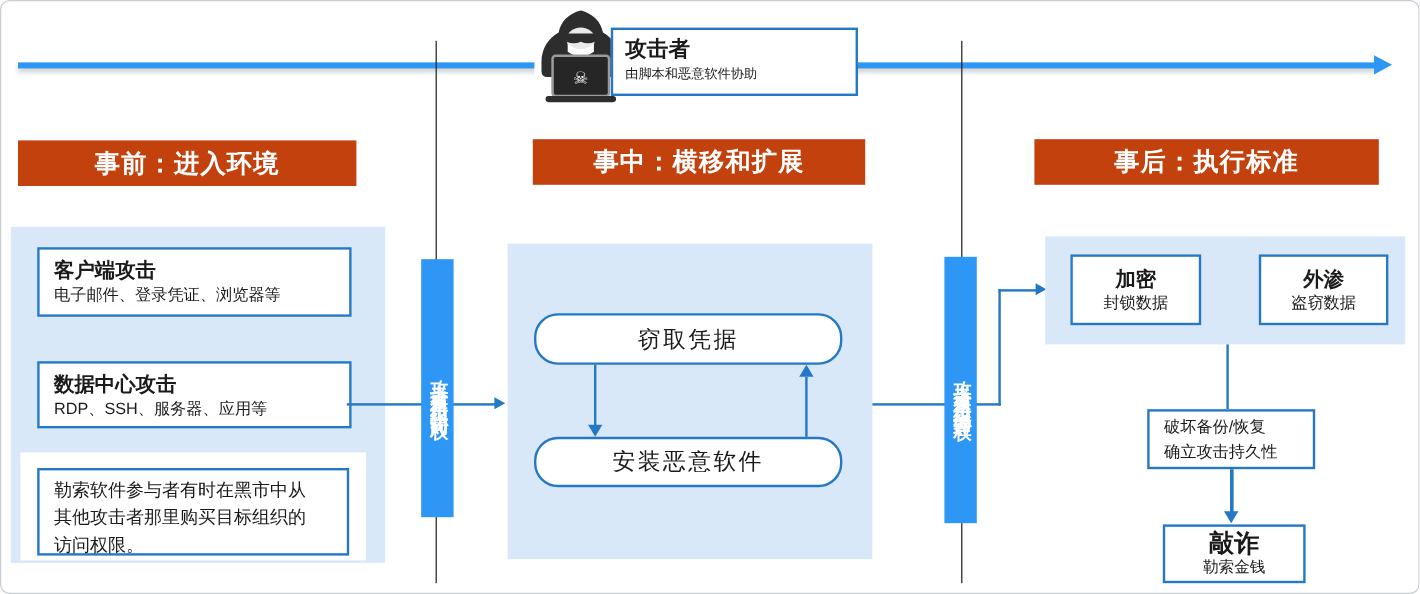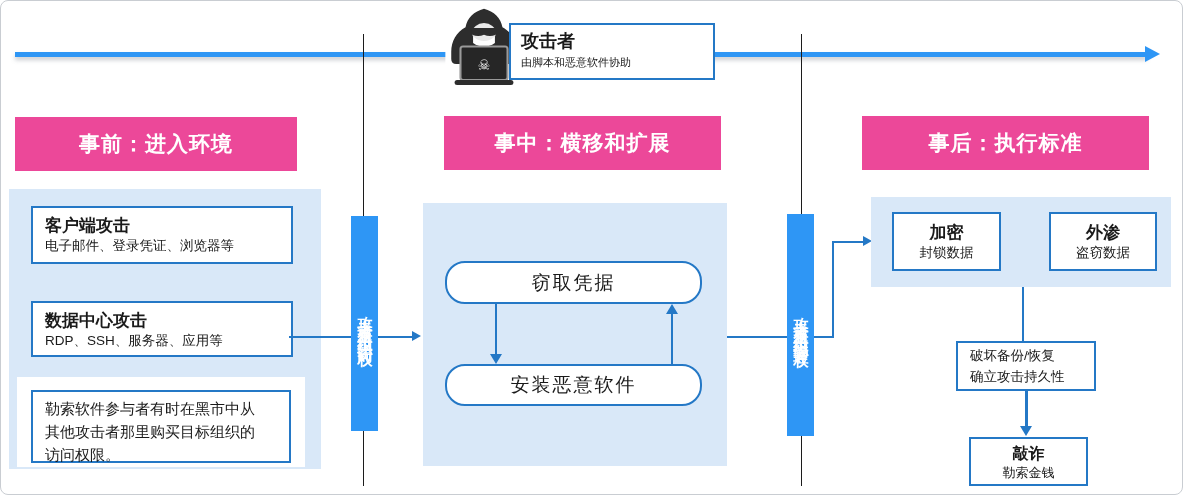--- a/index.html
+++ b/index.html
@@ -10,22 +10,22 @@
   }
   .abs{position:absolute;}
   
   .top-arrow{left:14px;top:51px;width:1132px;height:5px;background:#2E96F5;
     box-shadow:0 3px 4px rgba(100,110,120,.35);}
   .top-arrow-head{left:1144px;top:45px;width:0;height:0;
     border-left:15px solid #2E96F5;border-top:8px solid transparent;border-bottom:8px solid transparent;}
   
   .vdiv{width:1px;background:#1c1c1c;top:33px;height:452px;}
   
-  .phase-header{background:#ec4899;color:#fff;font-weight:bold;font-size:21px;
-    display:flex;align-items:center;justify-content:center;height:54px;letter-spacing:1px;}
+  .phase-header{background:#c2410c;color:#fff;font-weight:bold;font-size:21px;
+    display:flex;align-items:center;justify-content:center;height:38px;letter-spacing:1px;}
   
   .panel{background:#D9E8F8;}
   .white-underlay{background:#fff;}
   
   .box{background:#fff;border:2px solid #2478C6;box-sizing:border-box;}
   .box .t{font-weight:bold;font-size:17px;line-height:23px;}
   .box .s{font-size:13.5px;line-height:18px;}
   .pad-left{padding:6px 8px 4px 12px;}
   .center-txt{display:flex;flex-direction:column;align-items:center;justify-content:center;text-align:center;}
   .big-step{display:flex;align-items:center;justify-content:center;font-size:19px;letter-spacing:2px;border-radius:20px;}
@@ -142,17 +142,17 @@
 
   <div class="abs vline" style="left:1021px;top:286px;height:54px;"></div>
 
   <div class="abs box two-line" style="left:955px;top:340px;width:140px;height:50px;">破坏备份/恢复
 确立攻击持久性</div>
 
   <div class="abs vline" style="left:1024px;top:390px;height:36px;width:3px;"></div>
   <div class="abs arr-down" style="left:1019px;top:425px;"></div>
 
   <div class="abs box center-txt" style="left:968px;top:436px;width:119px;height:49px;">
-    <div class="t" style="font-size:16px;line-height:21px;">敲诈</div>
+    <div class="t" style="font-size:21px;line-height:21px;">敲诈</div>
     <div class="s" style="font-size:13px;line-height:17px;">勒索金钱</div>
   </div>
 
 </div>
 
 </body></html>

